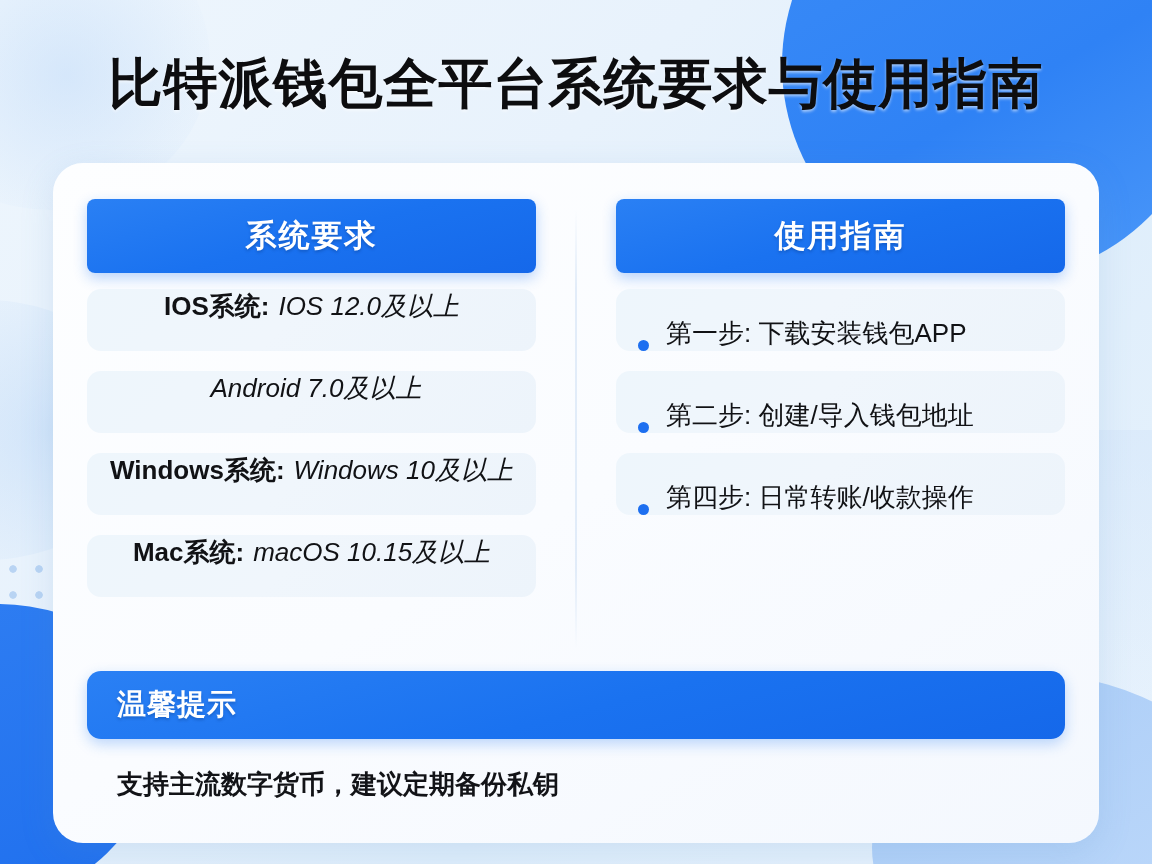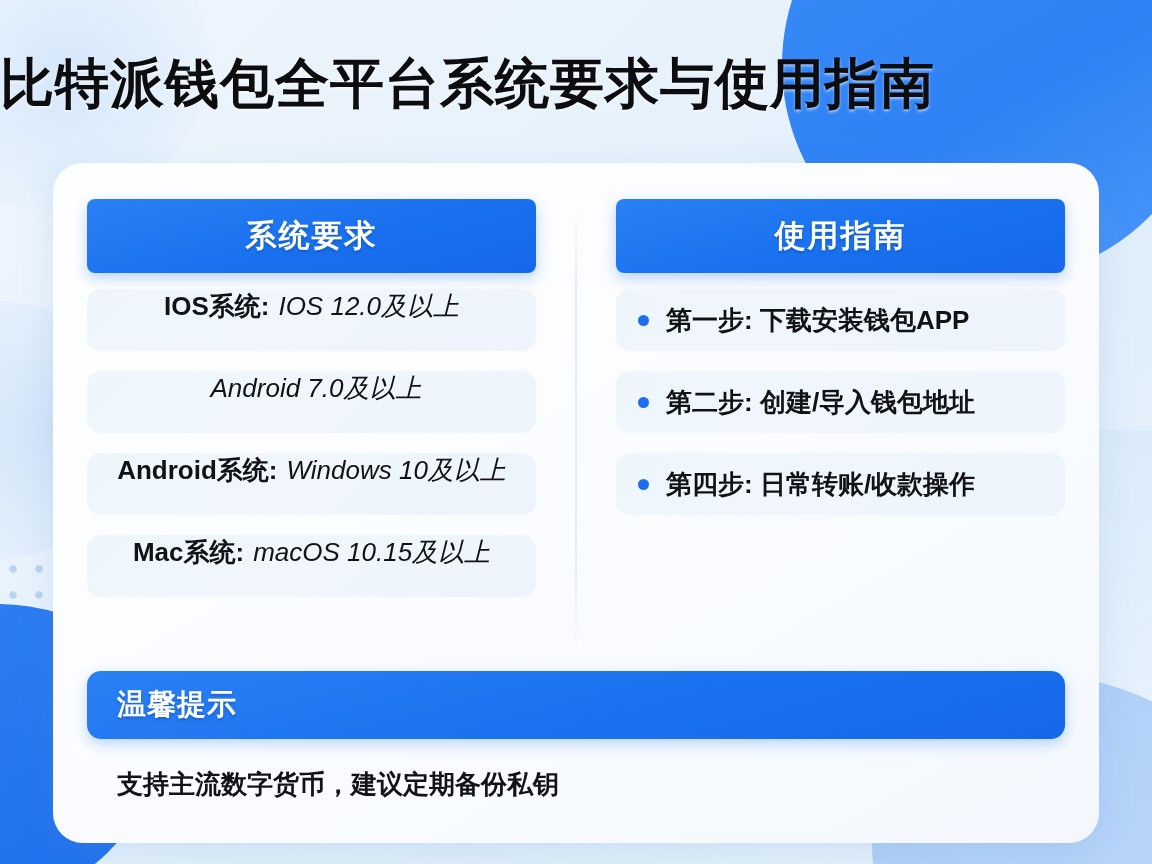--- a/index.html
+++ b/index.html
@@ -67,21 +67,21 @@
     top:430px; right:0px;
     width:180px; height:300px;
     background:linear-gradient(180deg,rgba(212,230,250,.5),rgba(212,230,250,0));
     border-radius:60px 0 0 60px;
   }
 
   
   #page-title {
     position:absolute;
     top:52px; left:0; width:100%;
-    text-align:left;
+    text-align:center;
     font-size:54px;
     font-weight:bold;
     color:#0d0d0f;
     letter-spacing:1px;
     line-height:1.15;
     text-shadow:0 2px 3px rgba(255,255,255,.55);
     z-index:4;
   }
 
   
@@ -144,26 +144,25 @@
   }
   .spec-row .label { font-weight:bold; }
   .spec-row .value { font-weight:normal; margin-left:9px;font-style:italic; }
 
   .step-row {
     height:62px;
     margin-bottom:20px;
     border-radius:14px;
     background:linear-gradient(135deg,#eef6fc 0%,#f0f6fc 45%,#edf4fb 100%);
     display:flex;
-    align-items:center;
+    align-items:flex-end;
     padding-left:22px;
     font-size:26px;
     color:#111215;
     white-space:nowrap;
-    font-weight:bold;
   }
   .bullet {
     width:11px; height:11px;
     border-radius:50%;
     background:#1d6ff0;
     margin-right:17px;
     flex:0 0 auto;
   }
 
   
@@ -219,21 +218,21 @@
         <div class="spec-row">
           <span class="label">IOS系统:</span>
           <span class="value">IOS 12.0及以上</span>
         </div>
 
         <div class="spec-row">
           <span class="value">Android 7.0及以上</span>
         </div>
 
         <div class="spec-row">
-          <span class="label">Android系统:</span>
+          <span class="label">Windows系统:</span>
           <span class="value">Windows 10及以上</span>
         </div>
 
         <div class="spec-row">
           <span class="label">Mac系统:</span>
           <span class="value">macOS 10.15及以上</span>
         </div>
 
       </div>
     </div>

